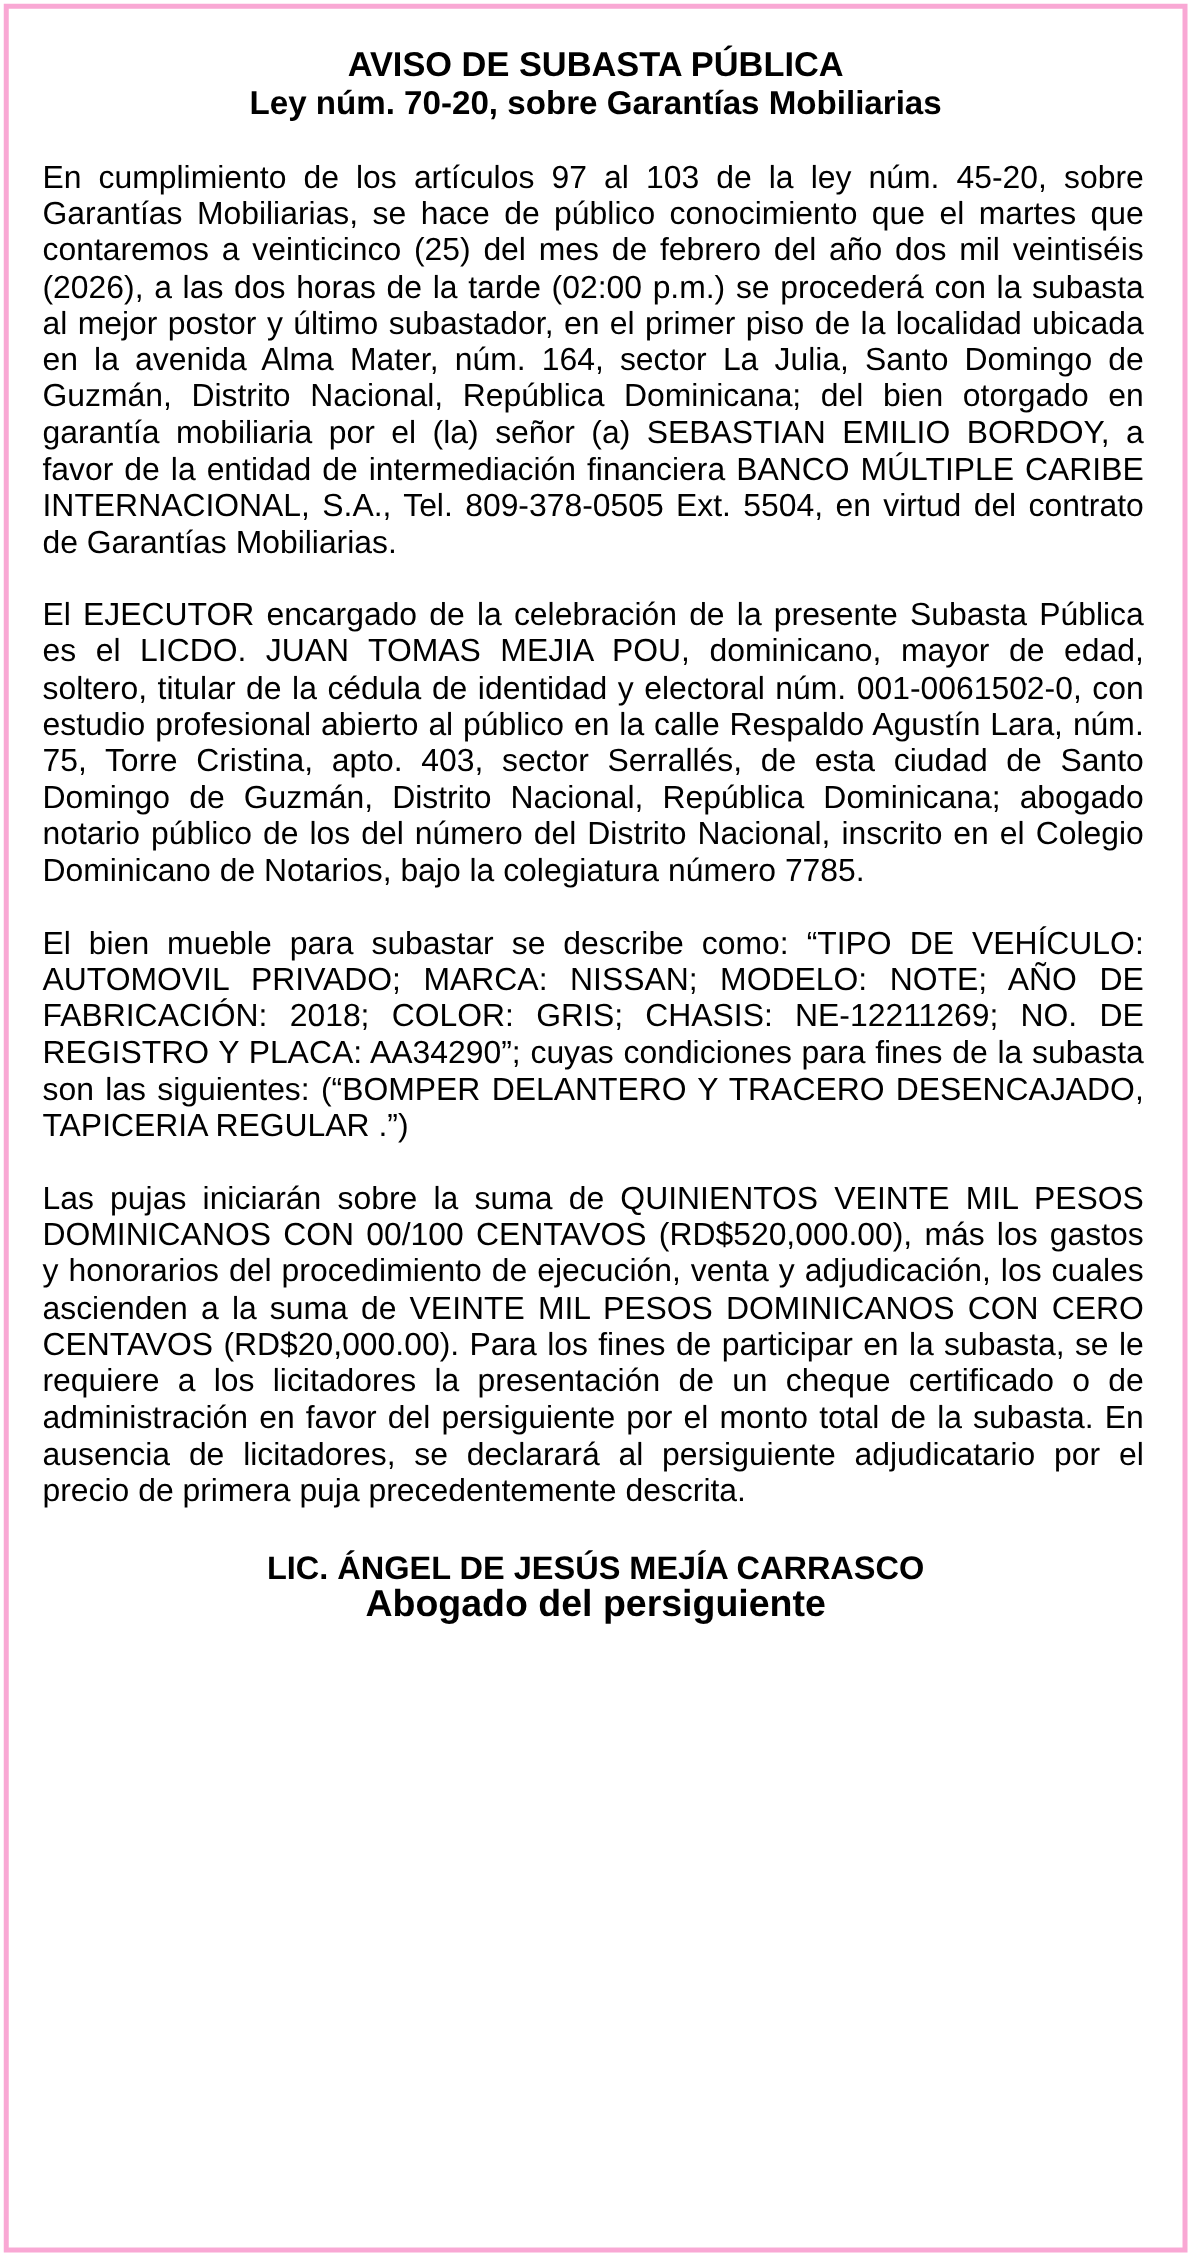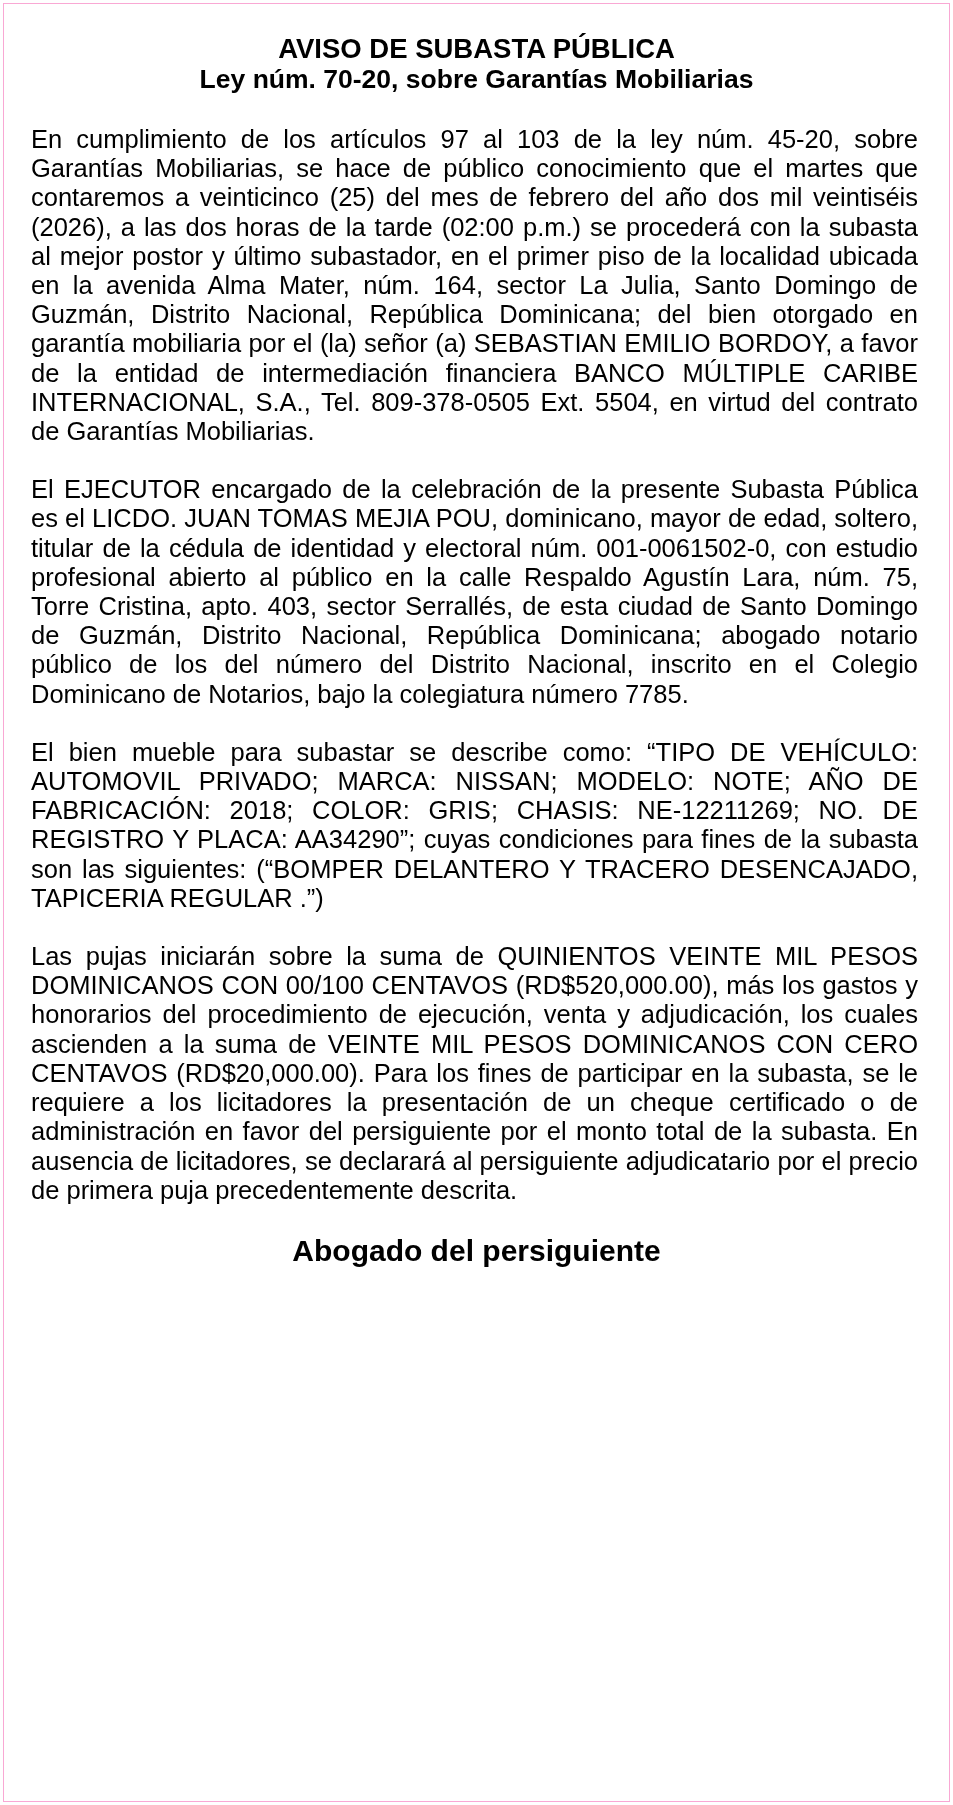--- a/index.html
+++ b/index.html
@@ -14,21 +14,21 @@
     color: #000000;
     position: relative;
   }
   .page {
     box-sizing: border-box;
     position: absolute;
     left: 3px;
     top: 3px;
     width: 947px;
     height: 1799px;
-    border: 1px solid #f9a8d4;
+    border: 4px solid #f9a8d4;
     padding: 30px 27px 20px 27px;
   }
   .title-line {
     text-align: center;
     font-weight: bold;
     font-size: 27.5px;
     line-height: 30px;
   }
   .subtitle-line {
     text-align: center;
@@ -74,16 +74,17 @@
   <p class="para">En cumplimiento de los artículos 97 al 103 de la ley núm. 45-20, sobre Garantías Mobiliarias, se hace de público conocimiento que el martes que contaremos a veinticinco (25) del mes de febrero del año dos mil veintiséis (2026), a las dos horas de la tarde (02:00 p.m.) se procederá con la subasta al mejor postor y último subastador, en el primer piso de la localidad ubicada en la avenida Alma Mater, núm. 164, sector La Julia, Santo Domingo de Guzmán, Distrito Nacional, República Dominicana; del bien otorgado en garantía mobiliaria por el (la) señor (a)  SEBASTIAN EMILIO BORDOY, a favor de la entidad de intermediación financiera BANCO MÚLTIPLE CARIBE INTERNACIONAL, S.A., Tel. 809-378-0505 Ext. 5504, en virtud del contrato de Garantías Mobiliarias.</p>
 
   <p class="para">El EJECUTOR encargado de la celebración de la presente Subasta Pública es el LICDO. JUAN TOMAS MEJIA POU, dominicano, mayor de edad, soltero, titular de la cédula de identidad y electoral núm. 001-0061502-0, con estudio profesional abierto al público en la calle Respaldo Agustín Lara, núm. 75, Torre Cristina, apto. 403, sector Serrallés, de esta ciudad de Santo Domingo de Guzmán, Distrito Nacional, República Dominicana; abogado notario público de los del número del Distrito Nacional, inscrito en el Colegio Dominicano de Notarios, bajo la colegiatura número 7785.</p>
 
   <p class="para">El bien mueble para subastar se describe como: “TIPO DE VEHÍCULO: AUTOMOVIL PRIVADO; MARCA: NISSAN; MODELO: NOTE; AÑO DE FABRICACIÓN: 2018; COLOR: GRIS; CHASIS: NE-12211269; NO. DE REGISTRO Y PLACA: AA34290”; cuyas condiciones para fines de la subasta son las siguientes: (“BOMPER DELANTERO Y TRACERO DESENCAJADO, TAPICERIA REGULAR .”)</p>
 
   <p class="para">Las pujas iniciarán sobre la suma de QUINIENTOS VEINTE MIL PESOS DOMINICANOS CON 00/100 CENTAVOS (RD$520,000.00), más los gastos y honorarios del procedimiento de ejecución, venta y adjudicación, los cuales ascienden a la suma de VEINTE MIL PESOS DOMINICANOS CON CERO CENTAVOS (RD$20,000.00). Para los fines de participar en la subasta, se le requiere a los licitadores la presentación de un cheque certificado o de administración en favor del persiguiente por el monto total de la subasta. En ausencia de licitadores, se declarará al persiguiente adjudicatario por el precio de primera puja precedentemente descrita.</p>
 
 
   <div class="signature-block">
+    <div class="sig-name">LIC. ÁNGEL DE JESÚS MEJÍA CARRASCO</div>
     <div class="sig-role">Abogado del persiguiente</div>
   </div>
 
 </div>
 
 </body></html>

